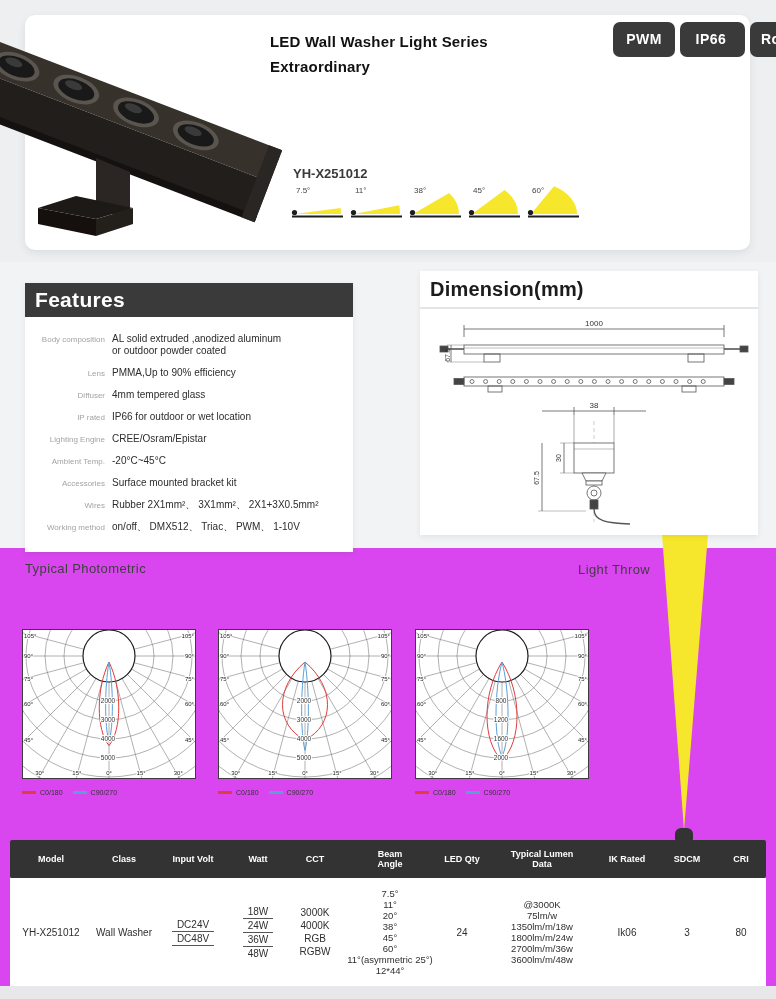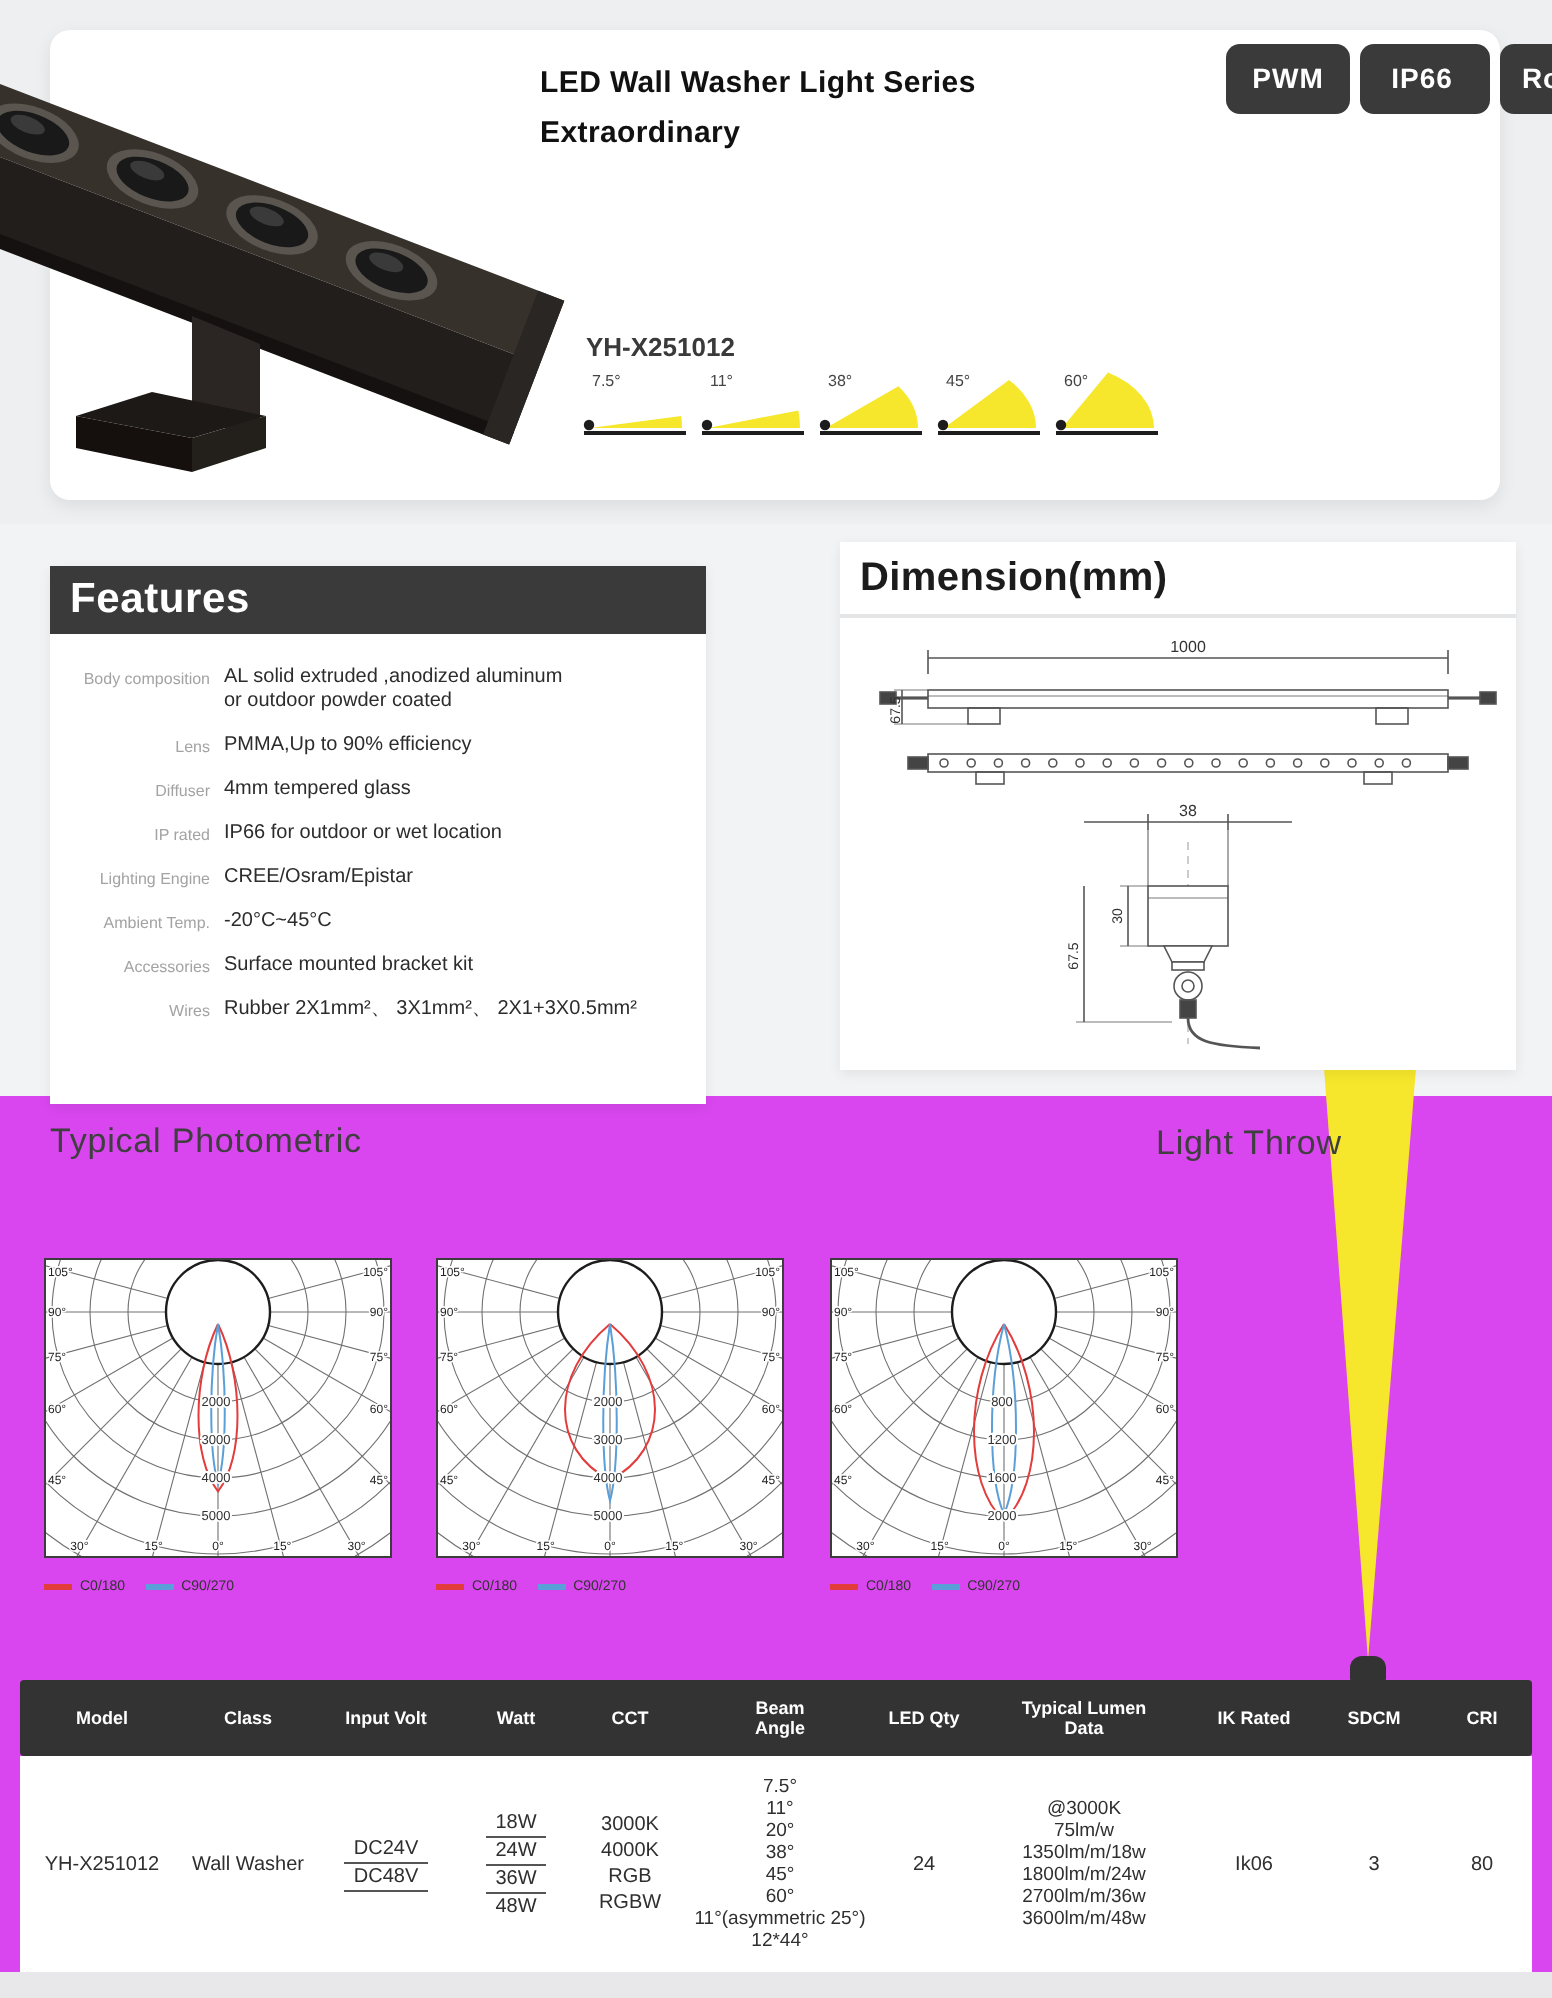--- a/index.html
+++ b/index.html
@@ -38,21 +38,21 @@
                  white-space:pre-line;line-height:12px;}
 
   
   .dim-panel{position:absolute;left:420px;top:271px;width:338px;height:264px;background:#fff;
              box-shadow:0 2px 6px rgba(0,0,0,.07);z-index:2;}
   .dim-title{font-size:20px;font-weight:bold;color:#1c1c1c;padding:7px 0 6px 10px;
              border-bottom:2px solid #e4e5e7;letter-spacing:.2px;}
   .dim-svg{position:absolute;left:4px;top:44px;}
 
   
-  .section-label{position:absolute;font-size:17px;color:#3f3f3f;letter-spacing:.4px;z-index:2;}
+  .section-label{position:absolute;font-size:13px;color:#3f3f3f;letter-spacing:.4px;z-index:2;}
   .lbl-photometric{left:25px;top:561px;}
   .lbl-lightthrow{left:578px;top:562px;}
 
   
   .polar-wrap{position:absolute;top:629px;width:174px;z-index:2;}
   .legend{display:flex;align-items:center;gap:4px;font-size:7px;color:#333;margin-top:6px;}
   .legend .sw{width:14px;height:3px;display:inline-block;}
   .legend .nm{margin-right:6px;}
 
   
@@ -192,20 +192,24 @@
           <div class="feature-label">Ambient Temp.</div>
           <div class="feature-value">-20°C~45°C</div>
         </div>
         <div class="feature-row">
           <div class="feature-label">Accessories</div>
           <div class="feature-value">Surface mounted bracket kit</div>
         </div>
         <div class="feature-row">
           <div class="feature-label">Wires</div>
           <div class="feature-value">Rubber 2X1mm²、 3X1mm²、 2X1+3X0.5mm²</div>
+        </div>
+        <div class="feature-row">
+          <div class="feature-label">Working method</div>
+          <div class="feature-value">on/off、 DMX512、 Triac、 PWM、 1-10V</div>
         </div>
       </div>
   </div>
 
   <div class="dim-panel">
     <div class="dim-title">Dimension(mm)</div>
     <svg class="dim-svg" id="dim-svg" width="330" height="216" viewBox="0 0 330 216">
  <g stroke="#555" stroke-width="0.8" fill="none" font-family="Liberation Sans,sans-serif">
   <line x1="40" y1="14" x2="300" y2="14"></line>
           <line x1="40" y1="10" x2="40" y2="22"></line>

